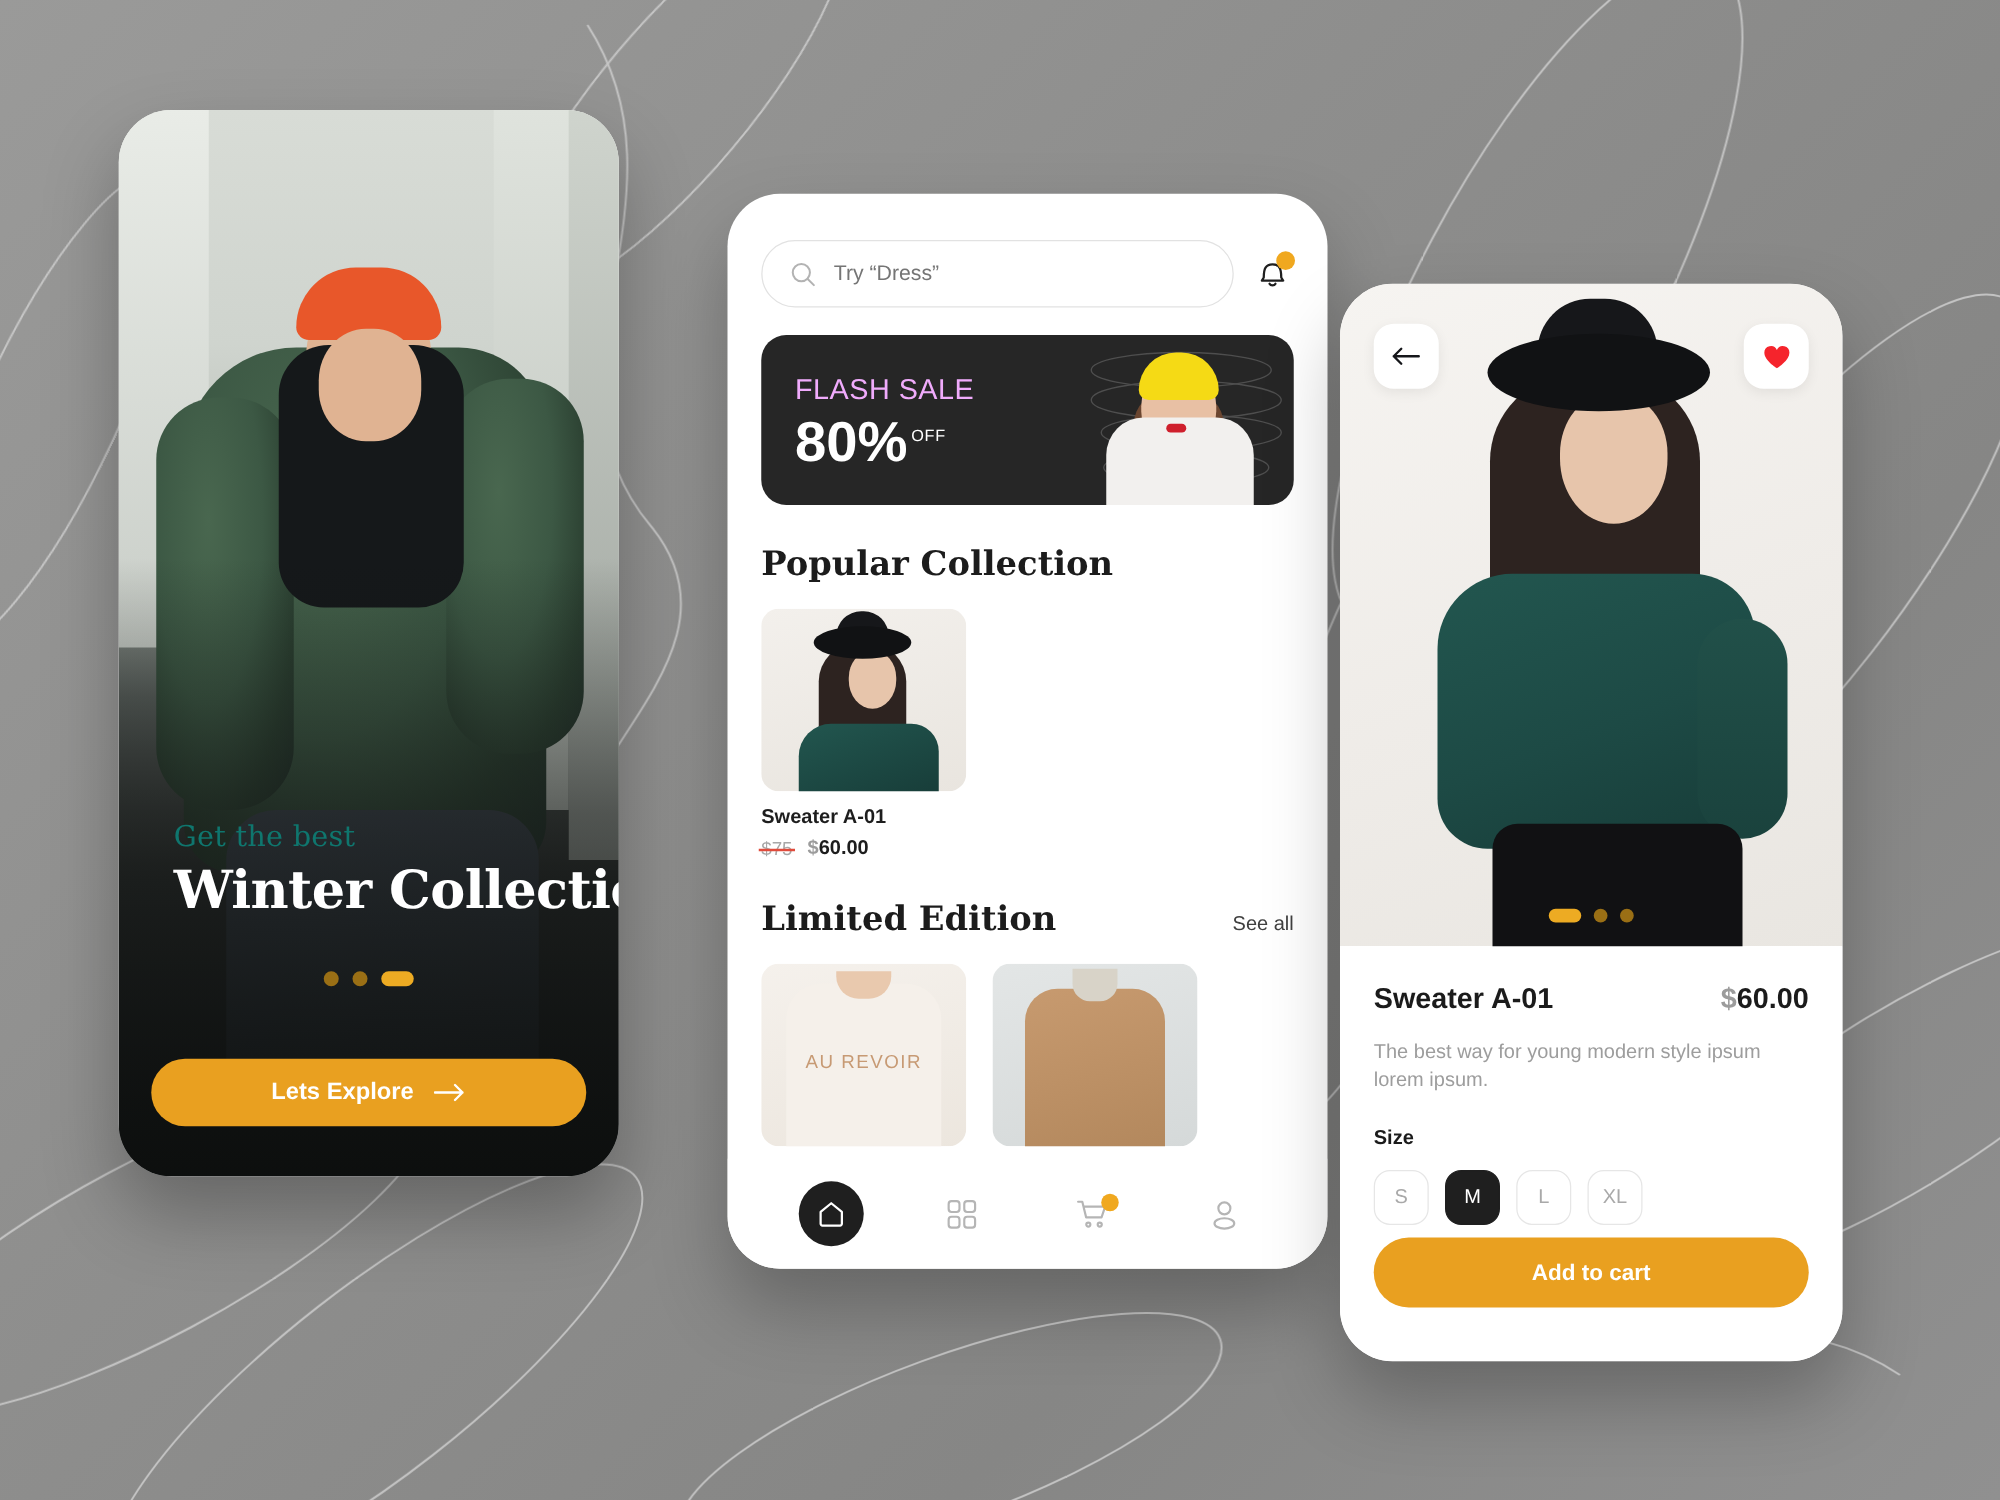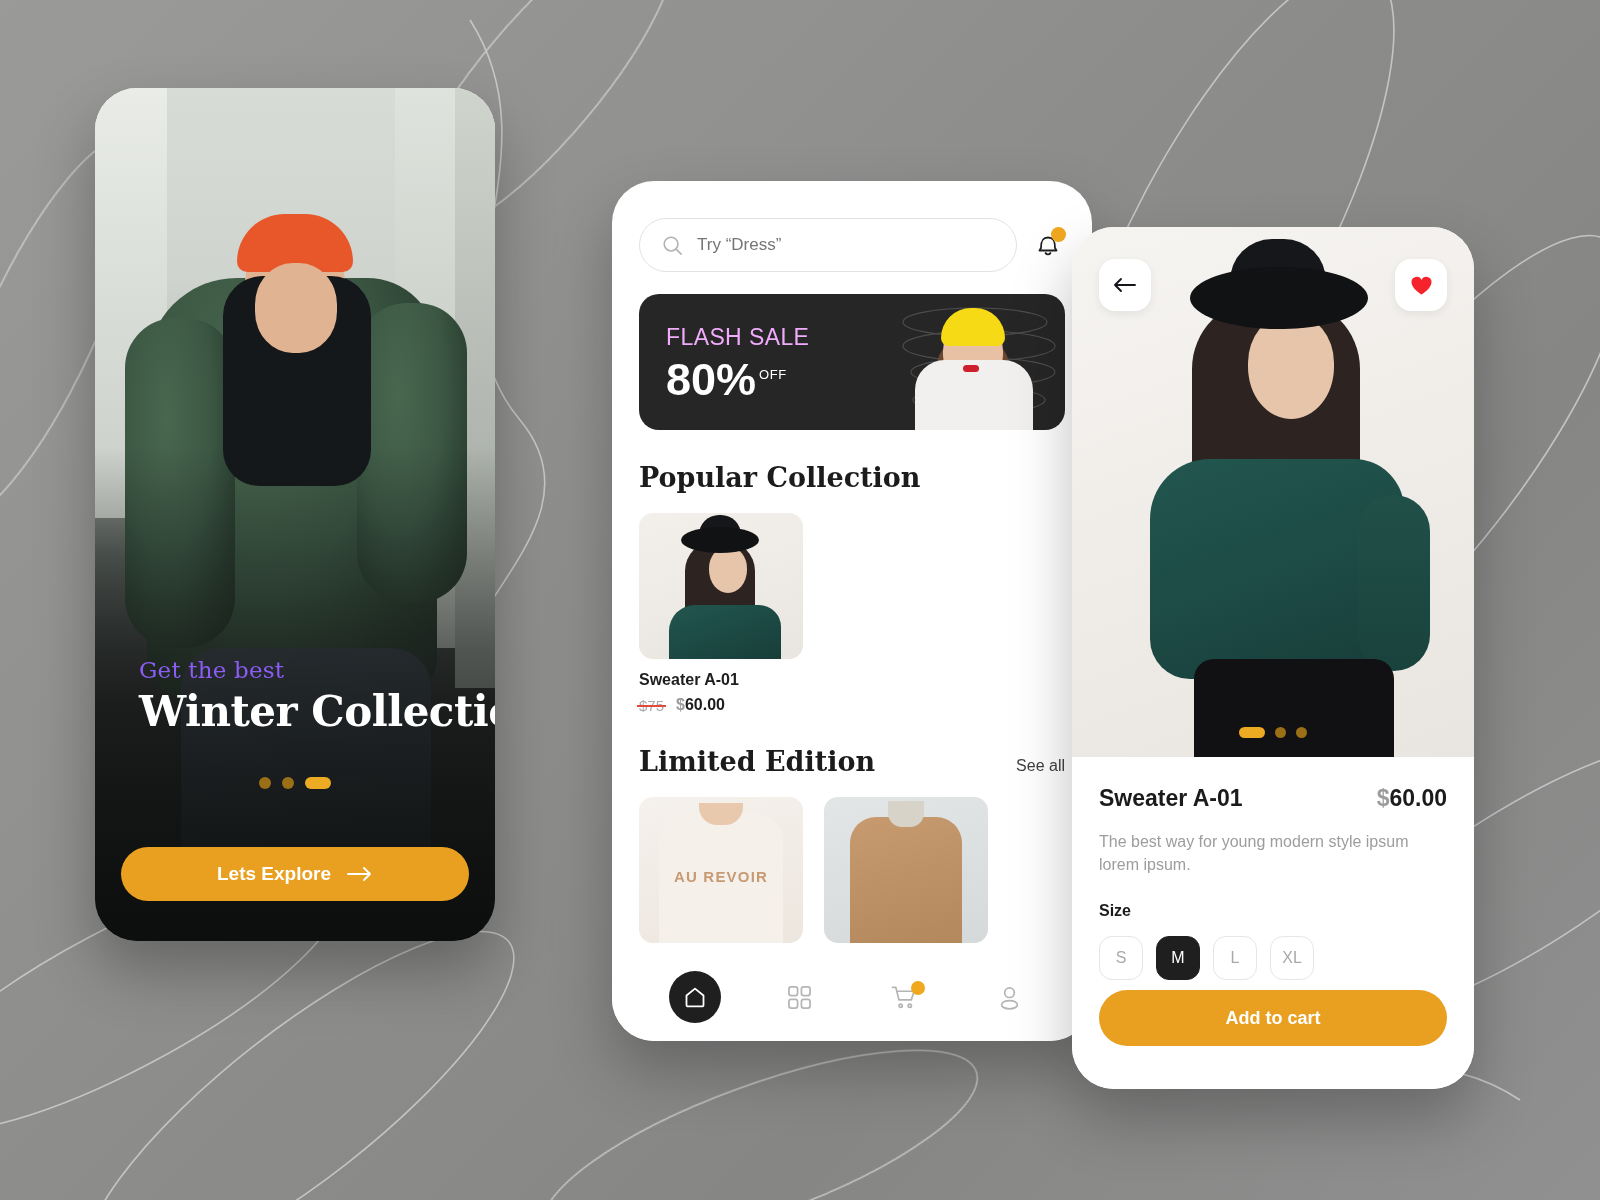--- a/index.html
+++ b/index.html
@@ -43,44 +43,43 @@
     position: absolute;
     background: radial-gradient(ellipse at 38% 30%, #49674f 0%, #3c5844 45%, #2b4031 75%, #22312a 100%);
   }
   .hero-overlay {
     position: absolute; inset: 0;
     background: linear-gradient(180deg, rgba(20,22,20,0) 42%, rgba(18,20,19,.55) 66%, rgba(12,14,13,.92) 100%);
   }
   .hero-text { position: absolute; left: 44px; bottom: 205px; }
   .hero-kicker {
     font-family: "DejaVu Serif", "Liberation Serif", serif;
-    color: #8b5cf6; font-size: 23px; letter-spacing: .2px;
+    color: #0f766e; font-size: 23px; letter-spacing: .2px;
   }
   .hero-title {
     font-family: "DejaVu Serif", "Liberation Serif", serif;
     color: #fff; font-size: 42px; font-weight: 700; letter-spacing: -.5px;
     margin-top: 4px; white-space: nowrap;
   }
   .dots-row { position: absolute; left: 0; right: 0; bottom: 152px; display: flex; gap: 11px; justify-content: center; align-items: center; }
   .dot { width: 12px; height: 12px; border-radius: 50%; background: #9a6f15; }
   .dot.active { width: 26px; border-radius: 7px; background: #edab23; }
   .explore-btn {
     position: absolute; left: 26px; right: 26px; bottom: 40px; height: 54px;
     background: #e9a020; border: none; border-radius: 29px;
     color: #fff; font-size: 19px; font-weight: 600;
     display: flex; align-items: center; justify-content: center; gap: 16px;
     cursor: pointer;
   }
 
   
   #phone-home {
-    left: 612px; top: 155px; width: 480px; height: 860px;
+    left: 582px; top: 155px; width: 480px; height: 860px;
     border-radius: 42px;
     box-shadow: 0 30px 60px rgba(0,0,0,.25);
-    margin-top: 26px;
   }
   .home-pad { padding: 37px 27px 0 27px; }
   .search-row { display: flex; align-items: center; gap: 16px; }
   .search-box {
     flex: 1; height: 54px; border: 1.4px solid #e2e2e2; border-radius: 27px;
     display: flex; align-items: center; gap: 14px; padding: 0 22px;
     background: #fff; cursor: text;
   }
   .search-input {
     border: none; outline: none; flex: 1; font-size: 17px; color: #9b9b9b;
@@ -179,21 +178,21 @@
 
   
   .ph { position: absolute; inset: 0; }
   .ph.wall1 { background: linear-gradient(165deg,#f3f0ec,#e9e5df); }
   .ph.wall2 { background: linear-gradient(165deg,#e2e7e7,#d7dcdc); }
   .ph.wall3 { background: linear-gradient(165deg,#f5f1ec,#ece6de); }
   .ph.wall4 { background: linear-gradient(165deg,#e3e6e6,#d5d9d9); }
   .blob { position: absolute; }
   .au-text {
     position: absolute; left: 50%; top: 54%; transform: translate(-50%,-50%);
-    font-size: 15px; font-weight: 700; letter-spacing: 1.2px; color: #c79a74;
+    font-size: 15px; font-weight: 400; letter-spacing: 1.2px; color: #c79a74;
     white-space: nowrap;
   }
 </style>
 </head>
 <body>
 
 <div id="bg-layer"></div>
 <svg id="bg-scribbles" viewBox="0 0 1600 1200" preserveAspectRatio="none">
   <g fill="none" stroke="#d7d7d7" stroke-width="1.6" opacity="0.75">
     <ellipse cx="1230" cy="235" rx="95" ry="300" transform="rotate(28 1230 235)"></ellipse>

